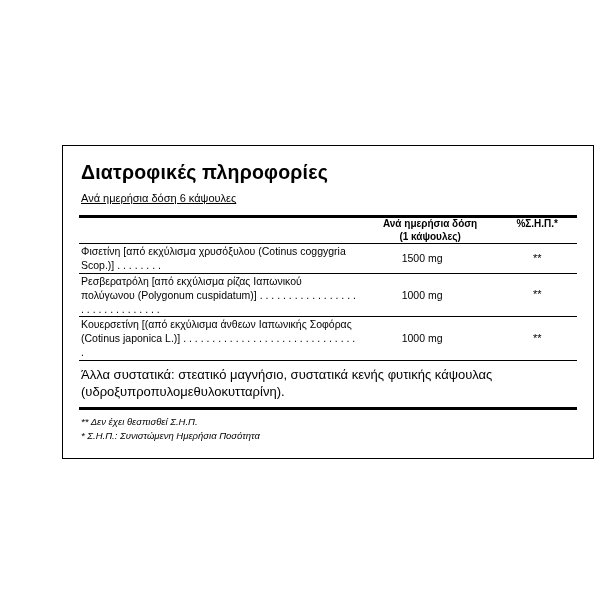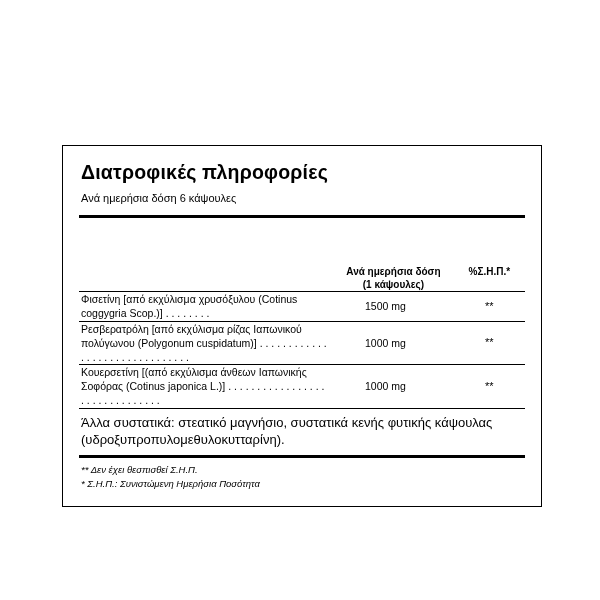--- a/index.html
+++ b/index.html
@@ -9,46 +9,46 @@
     width: 600px;
     height: 600px;
     background: #ffffff;
     font-family: "Liberation Sans", sans-serif;
     color: #000000;
   }
   #panel {
     position: absolute;
     left: 62px;
     top: 145px;
-    width: 480px;
+    width: 532px;
     border: 1px solid #000000;
     background: #ffffff;
     padding: 14px 16px 12px 16px;
   }
   .title {
     font-size: 19.5px;
     font-weight: bold;
     letter-spacing: 0.2px;
     margin: 2px 0 9px 2px;
     line-height: 1.1;
   }
   .subline {
     font-size: 11px;
     margin: 0 0 3px 2px;
     line-height: 1.25;
+    text-decoration: underline;
   }
   .rule-thick {
     border-top: 3px solid #000000;
     margin-top: 9px;
   }
   table.facts {
     width: 100%;
     border-collapse: collapse;
     font-size: 10.5px;
-    margin-top: 48px;
   }
   table.facts td, table.facts th {
     padding: 0;
     vertical-align: top;
   }
   .hdr-row th {
     font-weight: bold;
     font-size: 10px;
     text-align: center;
     padding: 3px 0 4px 0;

